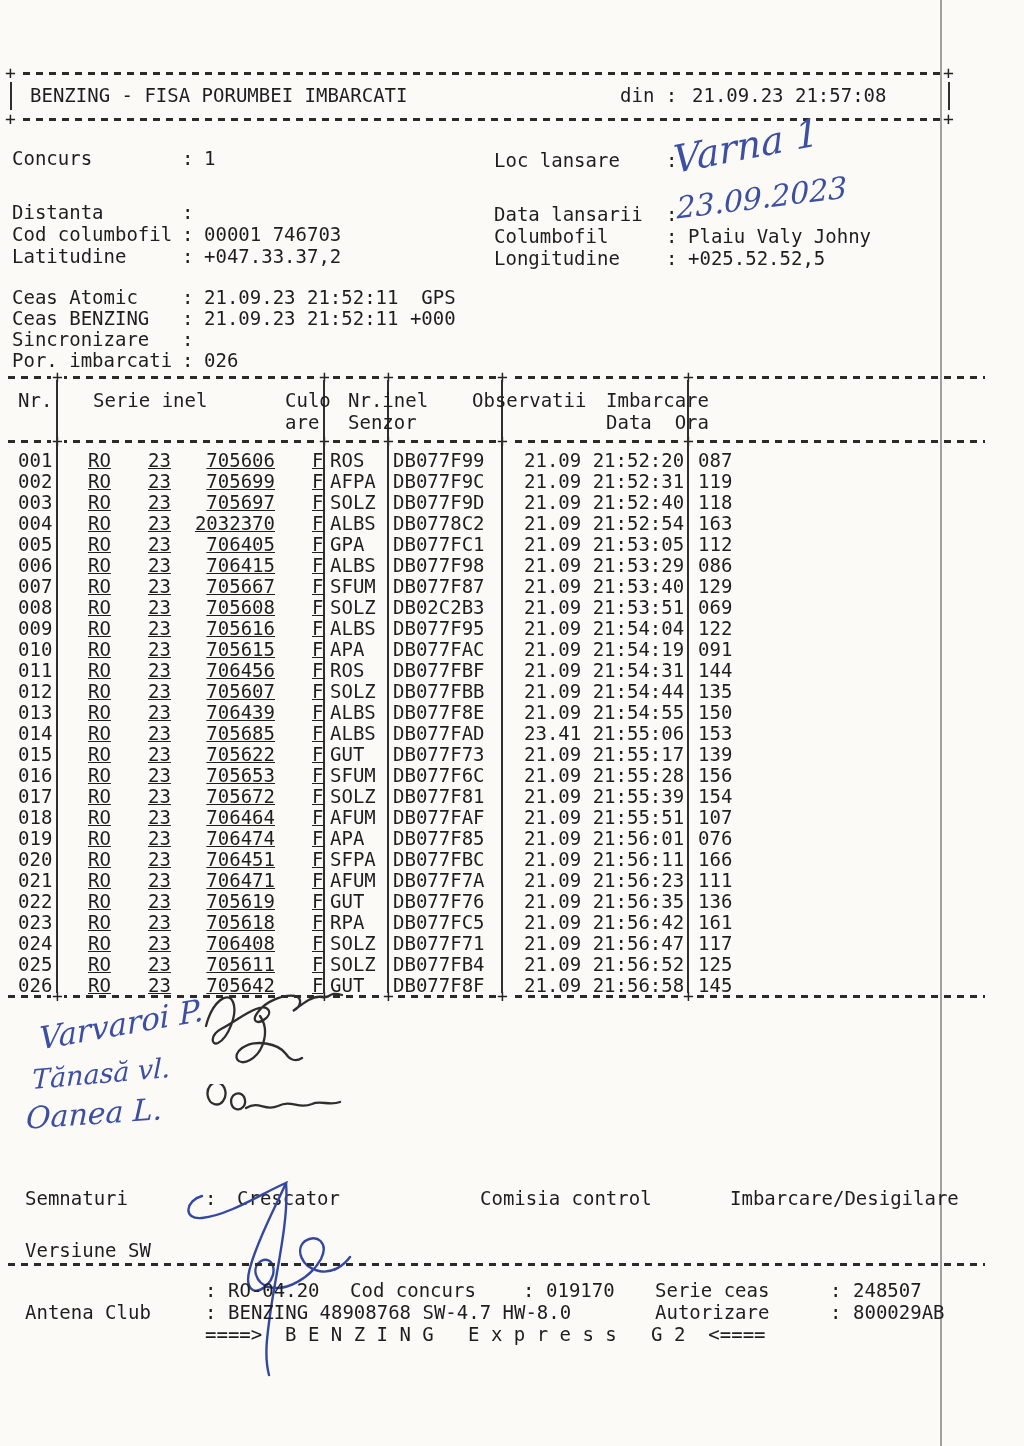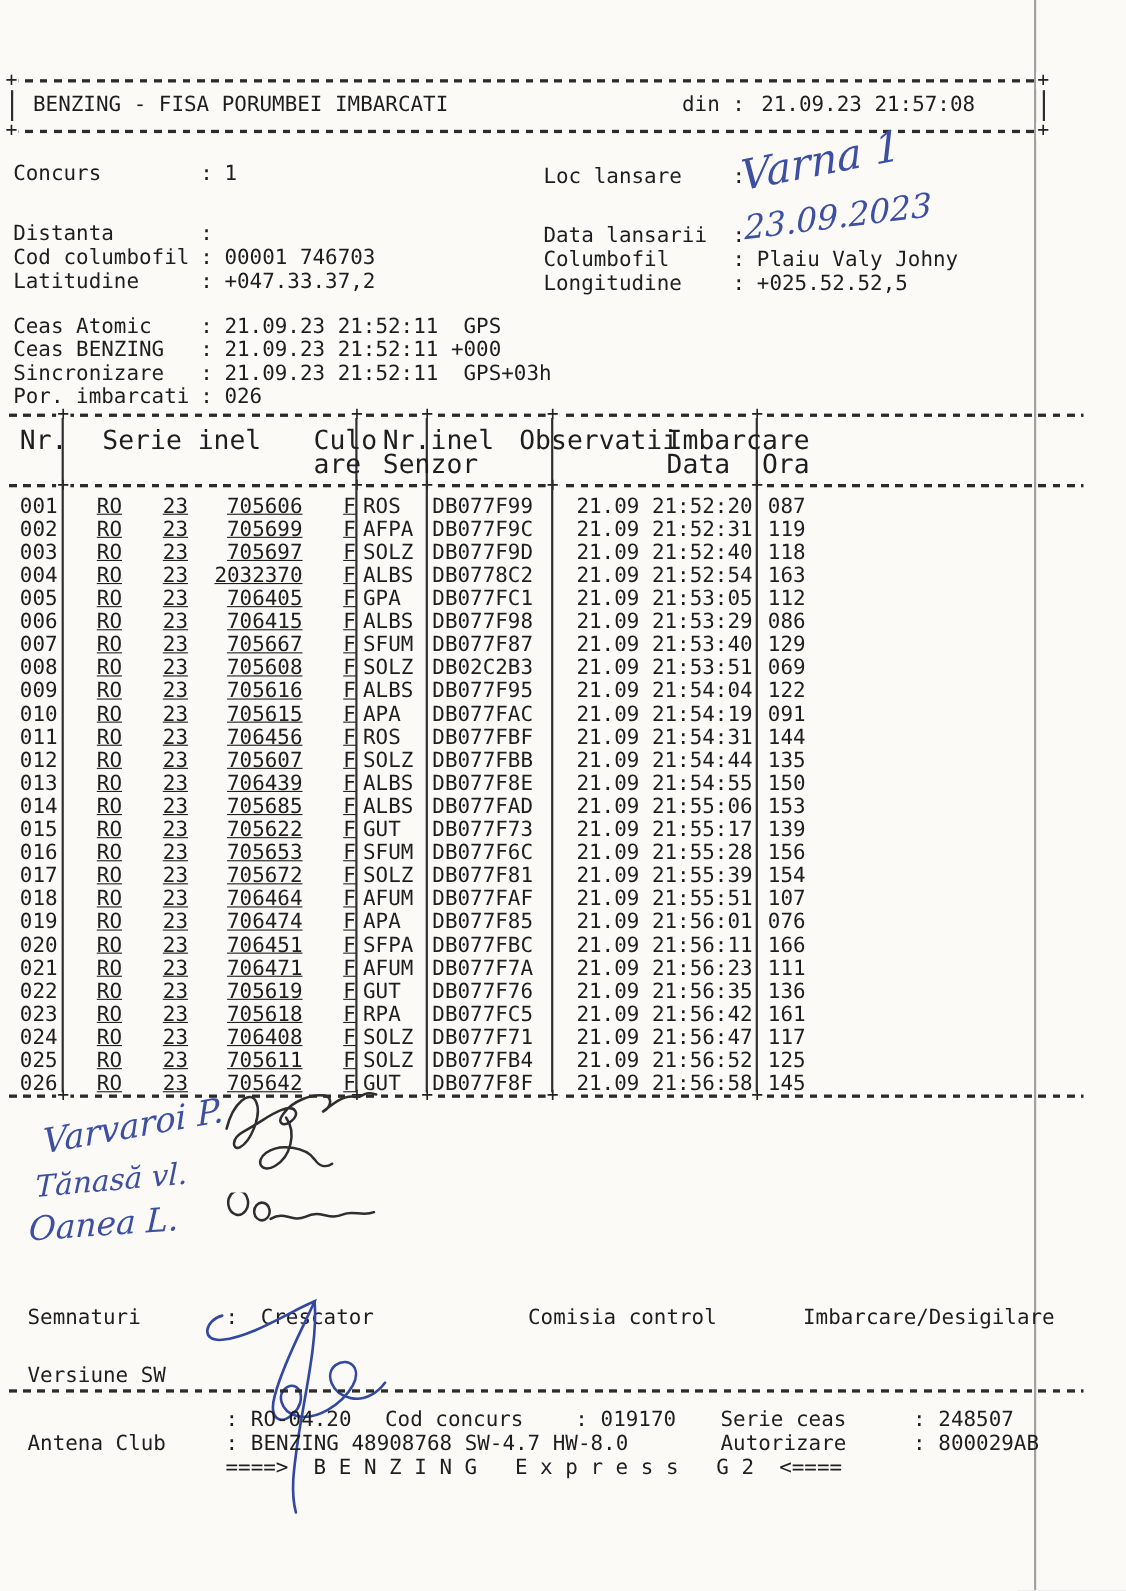--- a/index.html
+++ b/index.html
@@ -12,21 +12,21 @@
   .t{font-size:19px;line-height:21px;white-space:pre;}
   .rule{height:3px;background:repeating-linear-gradient(90deg,#2b2b2b 0 7px,transparent 7px 13px);}
   .vseg{width:2px;background:#2e2e2e;}
   .scanline{left:940px;top:0;width:2px;height:1446px;background:#909090;opacity:.85;}
   .plus{font-size:18px;line-height:16px;background:#fbfaf7;padding:0 1px;color:#222;white-space:pre;}
   .mline{display:flex;font-size:19px;line-height:21px;white-space:pre;}
   .mlab{display:inline-block;width:170px;}
   .mlabr{display:inline-block;width:172px;}
   .mcol{display:inline-block;width:20px;}
   .mval{white-space:pre;margin-left:2px;}
-  .thead{display:flex;font-size:24px;}
+  .thead{display:flex;font-size:19px;}
   .thead .hc{box-sizing:border-box;}
   .thead .hc div{height:22px;line-height:22px;white-space:pre;}
   .trow{display:flex;height:21px;font-size:19px;line-height:21px;white-space:pre;}
   .trow .c{box-sizing:border-box;}
   .c-nr{width:49px;padding-left:10px;}
   .c-serie{width:267px;display:flex;text-decoration:underline;}
   .s-ro{margin-left:31px;width:60px;}
   .s-yr{width:40px;}
   .s-ring{width:87px;text-align:right;}
   .s-sex{margin-left:37px;}
@@ -85,21 +85,21 @@
   <div class="abs hand" style="left:672px;top:124px;font-size:38px;transform:rotate(-11deg) skewX(-7deg);">Varna 1</div>
   <div class="abs hand" style="left:676px;top:180px;font-size:30px;transform:rotate(-7deg) skewX(-6deg);">23.09.2023</div>
 
   <div class="abs mline" style="left:12px;top:287px;">
     <span class="mlab">Ceas Atomic</span><span class="mcol">:</span><span class="mval">21.09.23 21:52:11  GPS</span>
   </div>
   <div class="abs mline" style="left:12px;top:308px;">
     <span class="mlab">Ceas BENZING</span><span class="mcol">:</span><span class="mval">21.09.23 21:52:11 +000</span>
   </div>
   <div class="abs mline" style="left:12px;top:329px;">
-    <span class="mlab">Sincronizare</span><span class="mcol">:</span><span class="mval">21.09.23 21:52:11  GPS+03h</span>
+    <span class="mlab">Sincronizare</span><span class="mcol">:</span>
   </div>
   <div class="abs mline" style="left:12px;top:350px;">
     <span class="mlab">Por. imbarcati</span><span class="mcol">:</span><span class="mval">026</span>
   </div>
 
   <div class="abs rule" style="left:8px;top:376px;width:977px;"></div>
   <div class="abs rule" style="left:8px;top:440px;width:977px;"></div>
   <div class="abs rule" style="left:8px;top:995px;width:977px;"></div>
 
   <span class="abs plus" style="left:51px;top:369px;">+</span>
@@ -268,21 +268,21 @@
         <span class="c c-senzor">DB077F8E</span>
         <span class="c c-imb">21.09 21:54:55</span>
         <span class="c c-obs">150</span>
       </div>
 
       <div class="trow">
         <span class="c c-nr">014</span>
         <span class="c c-serie"><span class="s-ro">RO</span><span class="s-yr">23</span><span class="s-ring">705685</span><span class="s-sex">F</span></span>
         <span class="c c-culo">ALBS</span>
         <span class="c c-senzor">DB077FAD</span>
-        <span class="c c-imb">21.09 21:55:06</span>
+        <span class="c c-imb">23.41 21:55:06</span>
         <span class="c c-obs">153</span>
       </div>
 
       <div class="trow">
         <span class="c c-nr">015</span>
         <span class="c c-serie"><span class="s-ro">RO</span><span class="s-yr">23</span><span class="s-ring">705622</span><span class="s-sex">F</span></span>
         <span class="c c-culo">GUT</span>
         <span class="c c-senzor">DB077F73</span>
         <span class="c c-imb">21.09 21:55:17</span>
         <span class="c c-obs">139</span>

